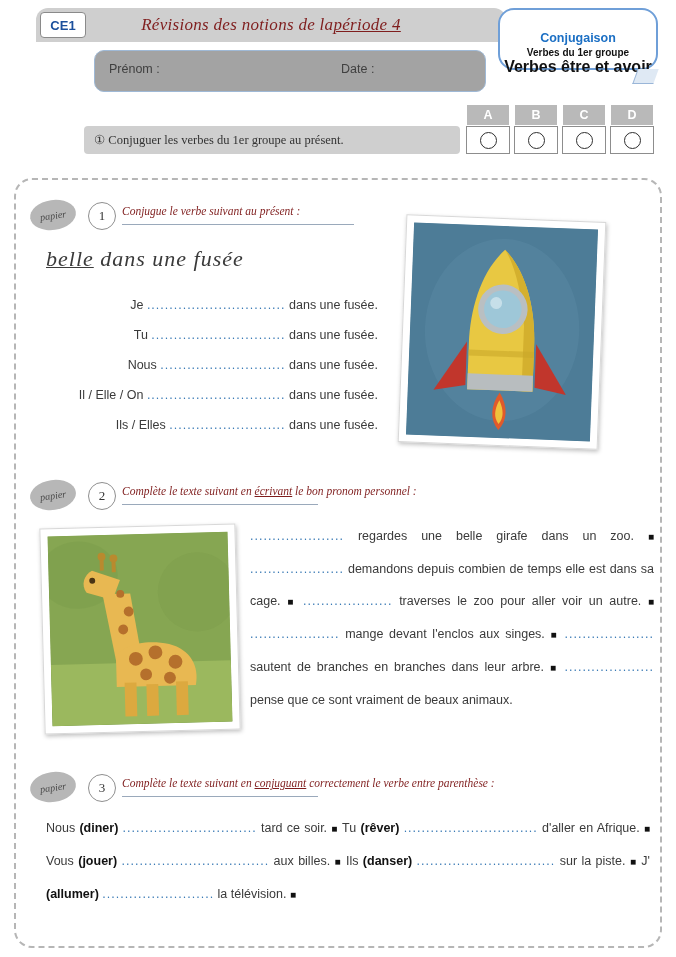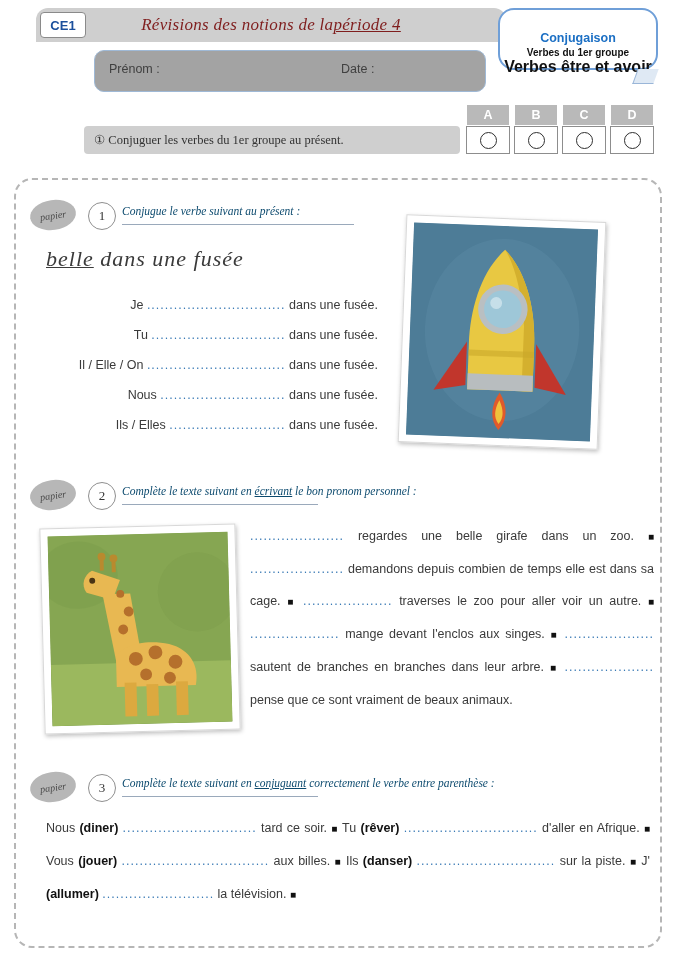--- a/index.html
+++ b/index.html
@@ -92,21 +92,21 @@
     font-size:10px;color:#4a4a4a;transform:rotate(-8deg);
   }
   .num{
     position:absolute;left:58px;top:2px;width:26px;height:26px;border-radius:50%;
     border:1px solid #8f8f8f;background:#fff;
     display:flex;align-items:center;justify-content:center;
     font-family:"Liberation Serif", serif;font-size:13px;color:#333;
   }
   .ex-txt{
     position:absolute;left:92px;top:4px;
-    font-family:"Liberation Serif", serif;font-size:12.5px;color:#0c4a6e;
+    font-family:"Liberation Serif", serif;font-size:12.5px;color:#7f1d1d;
   }
   .ex-txt .cursive{font-style:italic;font-size:11.5px;}
   .ex-rule{
     position:absolute;left:92px;top:24px;height:1px;background:#9aa9bb;
   }
 
   
   .verb-line{
     position:absolute;left:46px;top:246px;
     font-family:"Liberation Serif", serif;font-style:italic;
@@ -216,27 +216,27 @@
       <span>Je</span>
       <span class="dots">...............................</span>
       <span>dans une fusée.</span>
     </div>
     <div class="crow">
       <span>Tu</span>
       <span class="dots">..............................</span>
       <span>dans une fusée.</span>
     </div>
     <div class="crow">
+      <span>Nous</span>
+      <span class="dots">............................</span>
+      <span>dans une fusée.</span>
+    </div>
+    <div class="crow">
       <span>Il / Elle / On</span>
       <span class="dots">...............................</span>
-      <span>dans une fusée.</span>
-    </div>
-    <div class="crow">
-      <span>Nous</span>
-      <span class="dots">............................</span>
       <span>dans une fusée.</span>
     </div>
     <div class="crow">
       <span>Ils / Elles</span>
       <span class="dots">..........................</span>
       <span>dans une fusée.</span>
     </div>
   </div>
 
   <div class="photo rocket-photo">

